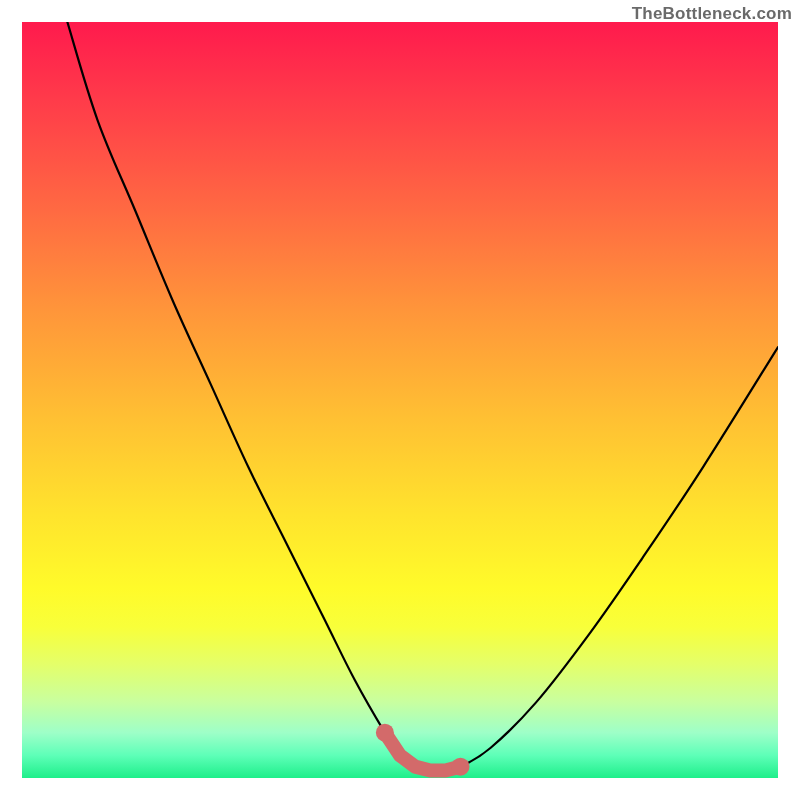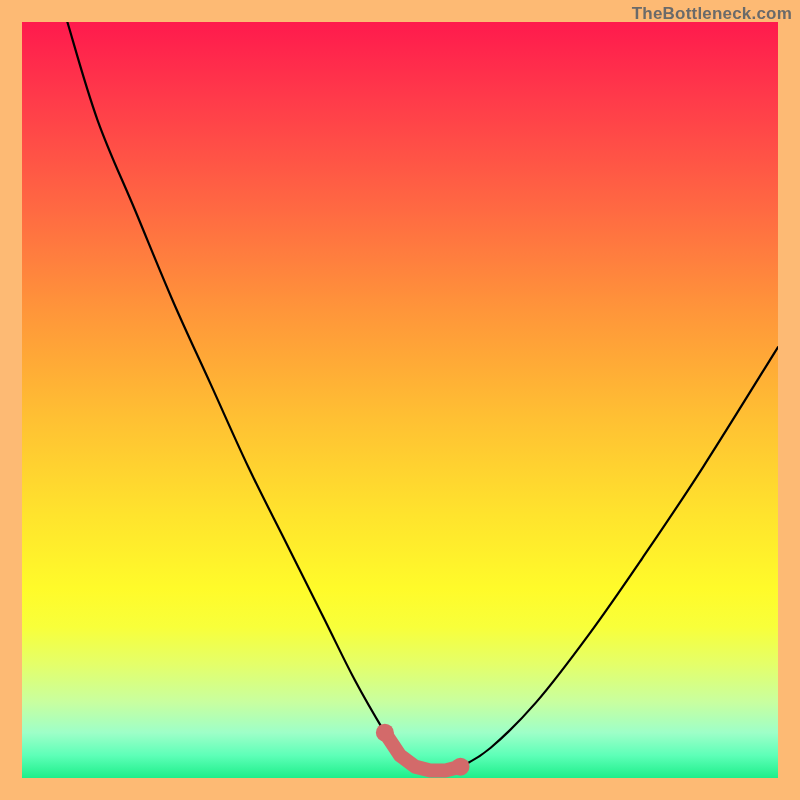--- a/index.html
+++ b/index.html
@@ -8,21 +8,21 @@
     background: #000;
     width: 800px;
     height: 800px;
     overflow: hidden;
     font-family: Arial, Helvetica, sans-serif;
   }
   .canvas {
     position: relative;
     width: 800px;
     height: 800px;
-    background: #fdba74;
+    background: #ffffff;
   }
   .plot-area {
     position: absolute;
     left: 22px;
     top: 22px;
     width: 756px;
     height: 756px;
   }
   .gradient-bg {
     position: absolute;

